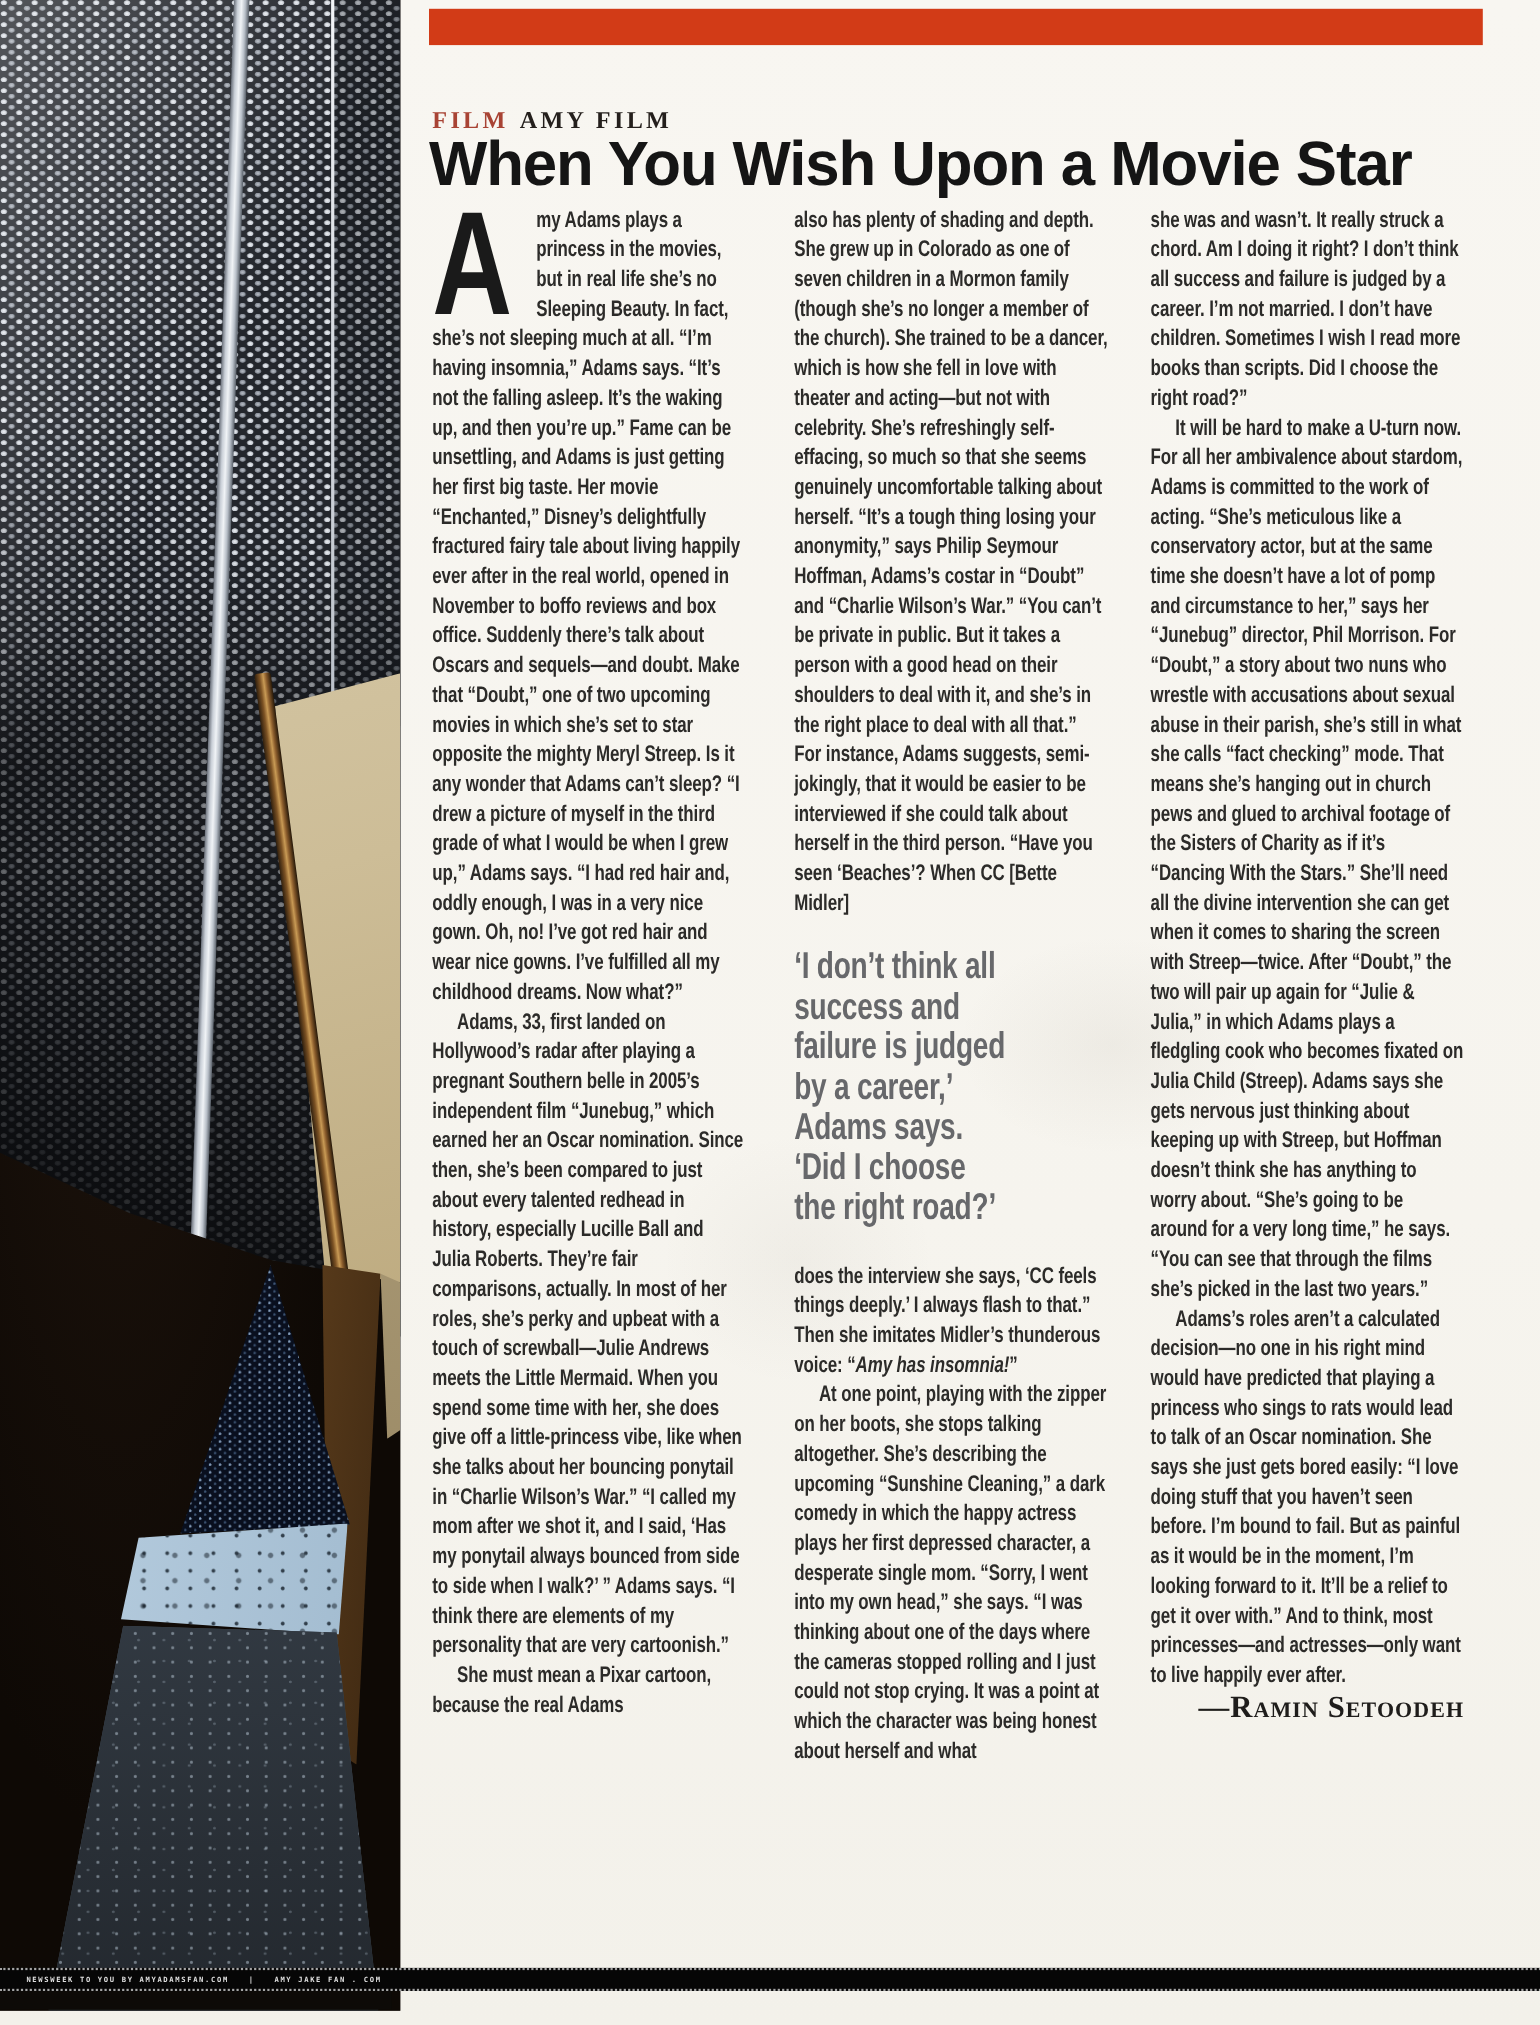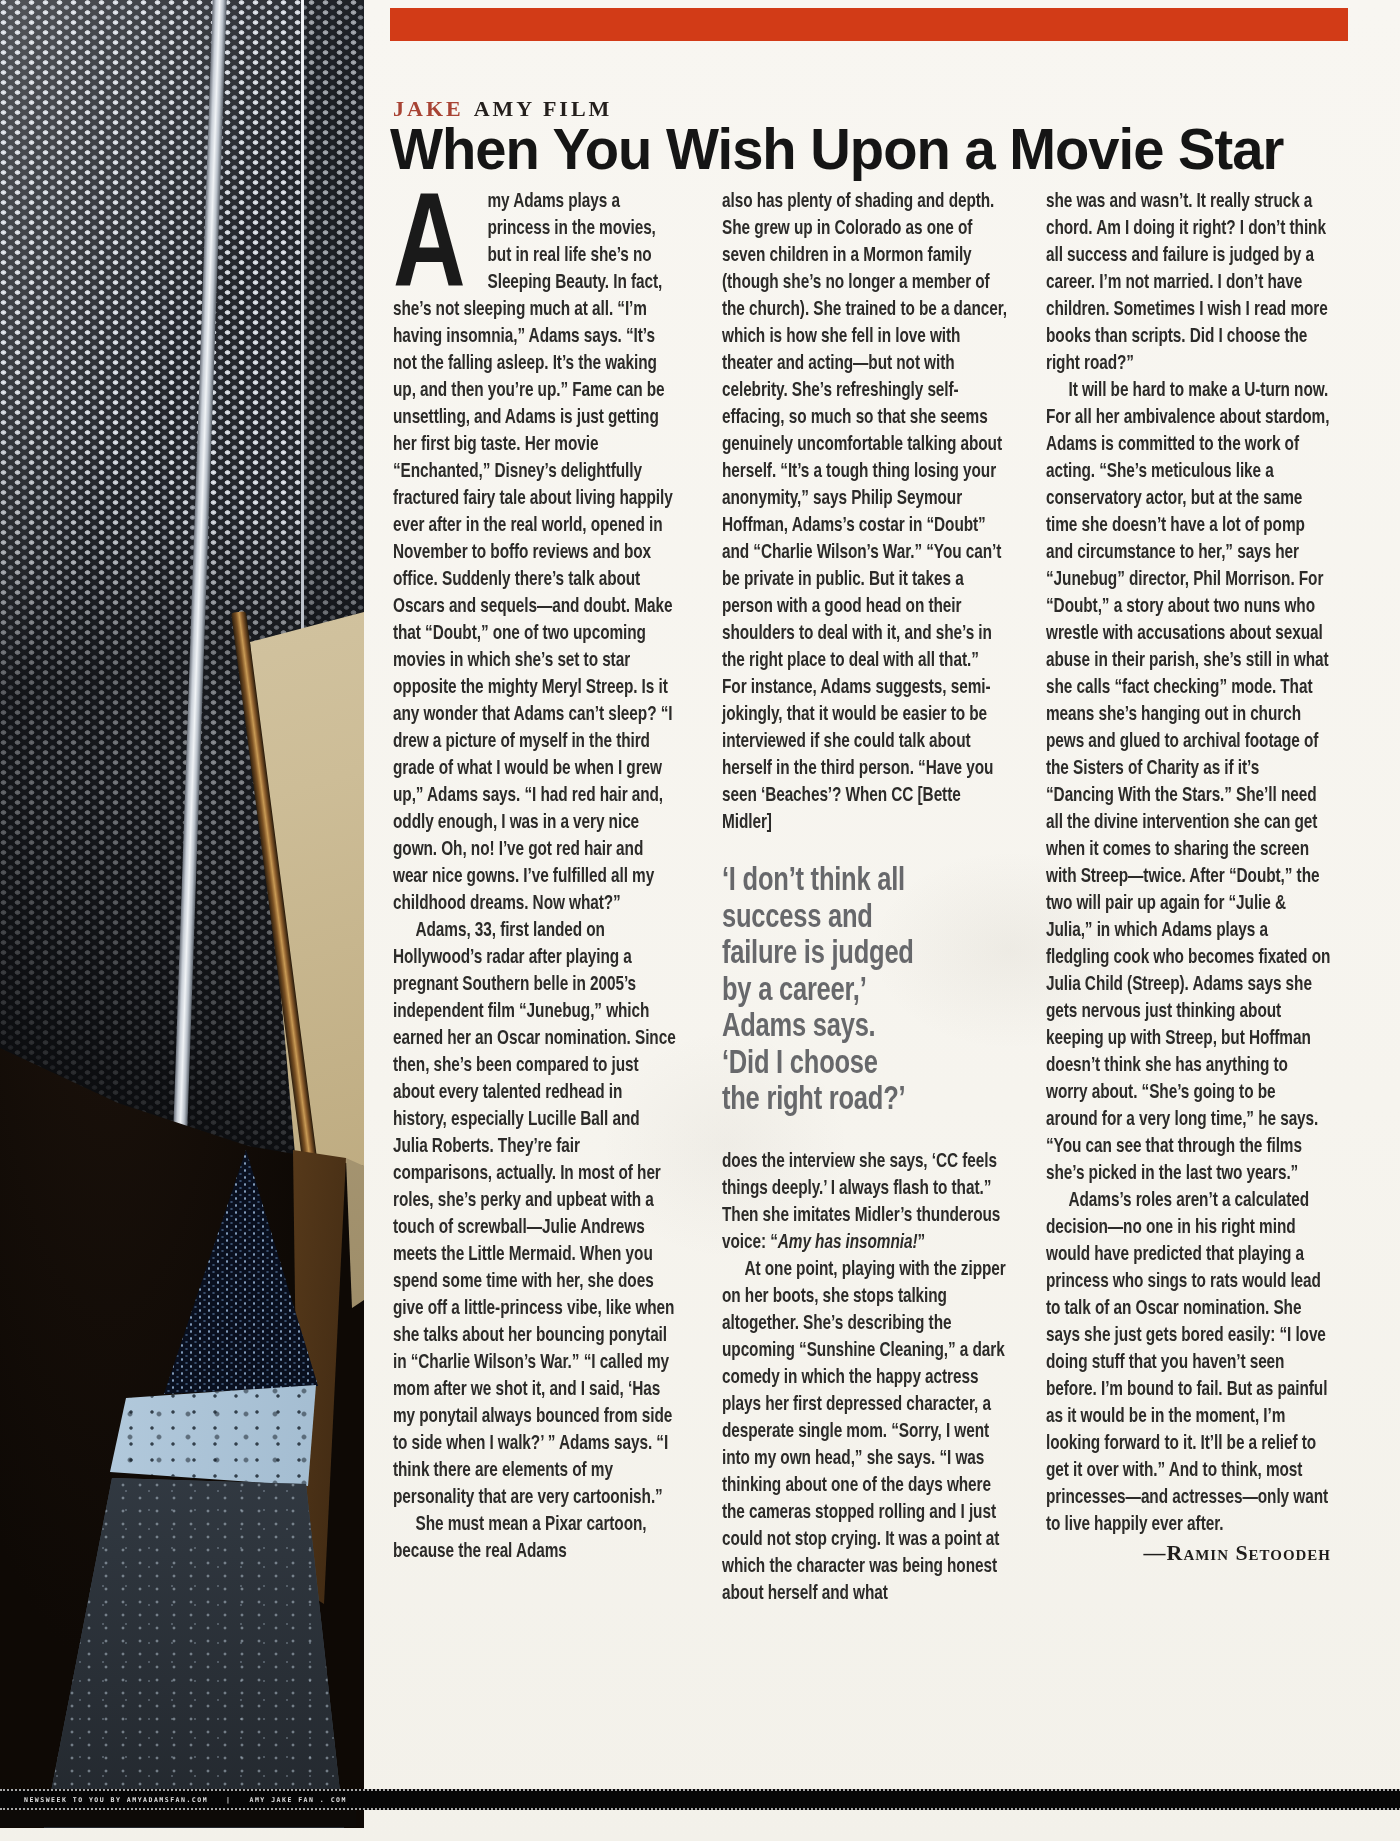--- a/index.html
+++ b/index.html
@@ -74,21 +74,21 @@
     color:#2c2b29;font-weight:bold;font-size:20.5px;line-height:27px;letter-spacing:-.1px;text-align:left;}
   .col-1{left:393px;} .col-2{left:722px;} .col-3{left:1046px;}
   .col p{margin:0;}
   .col p.indent{text-indent:30px;}
   .dropcap{float:left;width:116px;font-size:134px;line-height:100px;margin:4px 10px 0 0;
     color:#1a1a1a;text-align:left;}
   .pullquote{margin:26px 0 30px 0;color:#67686b;}
   .pq-line{font-size:34px;line-height:36.5px;letter-spacing:-.3px;white-space:nowrap;font-weight:bold;}
   .ital{font-style:italic;}
   .byline{display:block;margin-top:3px;text-align:right;font-family:"Liberation Serif",serif;
-    font-weight:bold;font-variant:small-caps;font-size:22px;letter-spacing:1px;color:#1f1d1b;
+    font-weight:bold;font-variant:small-caps;font-size:28px;letter-spacing:1px;color:#1f1d1b;
     transform:scaleX(1.33);transform-origin:100% 50%;}
   
   .fanbar{position:absolute;left:0;top:1789px;width:1400px;height:17px;background:#060606;
     border-top:2px dotted #a6a6a6;border-bottom:2px dotted #a6a6a6;
     display:flex;align-items:center;padding-left:24px;box-sizing:content-box;
     font-family:"DejaVu Sans Mono",monospace;font-weight:bold;font-size:6.5px;
     letter-spacing:1.5px;color:#e0e0e0;white-space:nowrap;}
   .fanbar .sep{margin:0 18px;}
   .photo-stub{position:absolute;left:0;top:1810px;width:356px;height:17px;background:#0d0a07;}
   .photo-credit{position:absolute;left:852px;top:1812px;font-family:"Liberation Serif",serif;
@@ -113,21 +113,21 @@
     <div class="stone"></div>
     <div class="floor"></div>
   </div>
 
   <div class="ghost-a"></div>
   <div class="ghost-b"></div>
 
   <div class="red-bar"></div>
 
   <div class="kicker">
-    <span class="section">JAKE</span><span>AMY FILM</span>
+    <span class="section">FILM</span><span>AMY FILM</span>
   </div>
   <div class="headline">When You Wish Upon a Movie Star</div>
 
   <div class="col col-1">
     <p><span class="dropcap">A</span><span>my Adams plays a princess in the movies, but in real life she’s no Sleeping Beauty. In fact, she’s not sleeping much at all. “I’m having insomnia,” Adams says. “It’s not the falling asleep. It’s the waking up, and then you’re up.” Fame can be unsettling, and Adams is just getting her first big taste. Her movie “Enchanted,” Disney’s delightfully fractured fairy tale about living happily ever after in the real world, opened in November to boffo reviews and box office. Suddenly there’s talk about Oscars and sequels—and doubt. Make that “Doubt,” one of two upcoming movies in which she’s set to star opposite the mighty Meryl Streep. Is it any wonder that Adams can’t sleep? “I drew a picture of myself in the third grade of what I would be when I grew up,” Adams says. “I had red hair and, oddly enough, I was in a very nice gown. Oh, no! I’ve got red hair and wear nice gowns. I’ve fulfilled all my childhood dreams. Now what?”</span></p>
     <p class="indent">Adams, 33, first landed on Hollywood’s radar after playing a pregnant Southern belle in 2005’s independent film “Junebug,” which earned her an Oscar nomination. Since then, she’s been compared to just about every talented redhead in history, especially Lucille Ball and Julia Roberts. They’re fair comparisons, actually. In most of her roles, she’s perky and upbeat with a touch of screwball—Julie Andrews meets the Little Mermaid. When you spend some time with her, she does give off a little-princess vibe, like when she talks about her bouncing ponytail in “Charlie Wilson’s War.” “I called my mom after we shot it, and I said, ‘Has my ponytail always bounced from side to side when I walk?’ ” Adams says. “I think there are elements of my personality that are very cartoonish.”</p>
     <p class="indent">She must mean a Pixar cartoon, because the real Adams</p>
   </div>
 
   <div class="col col-2">

